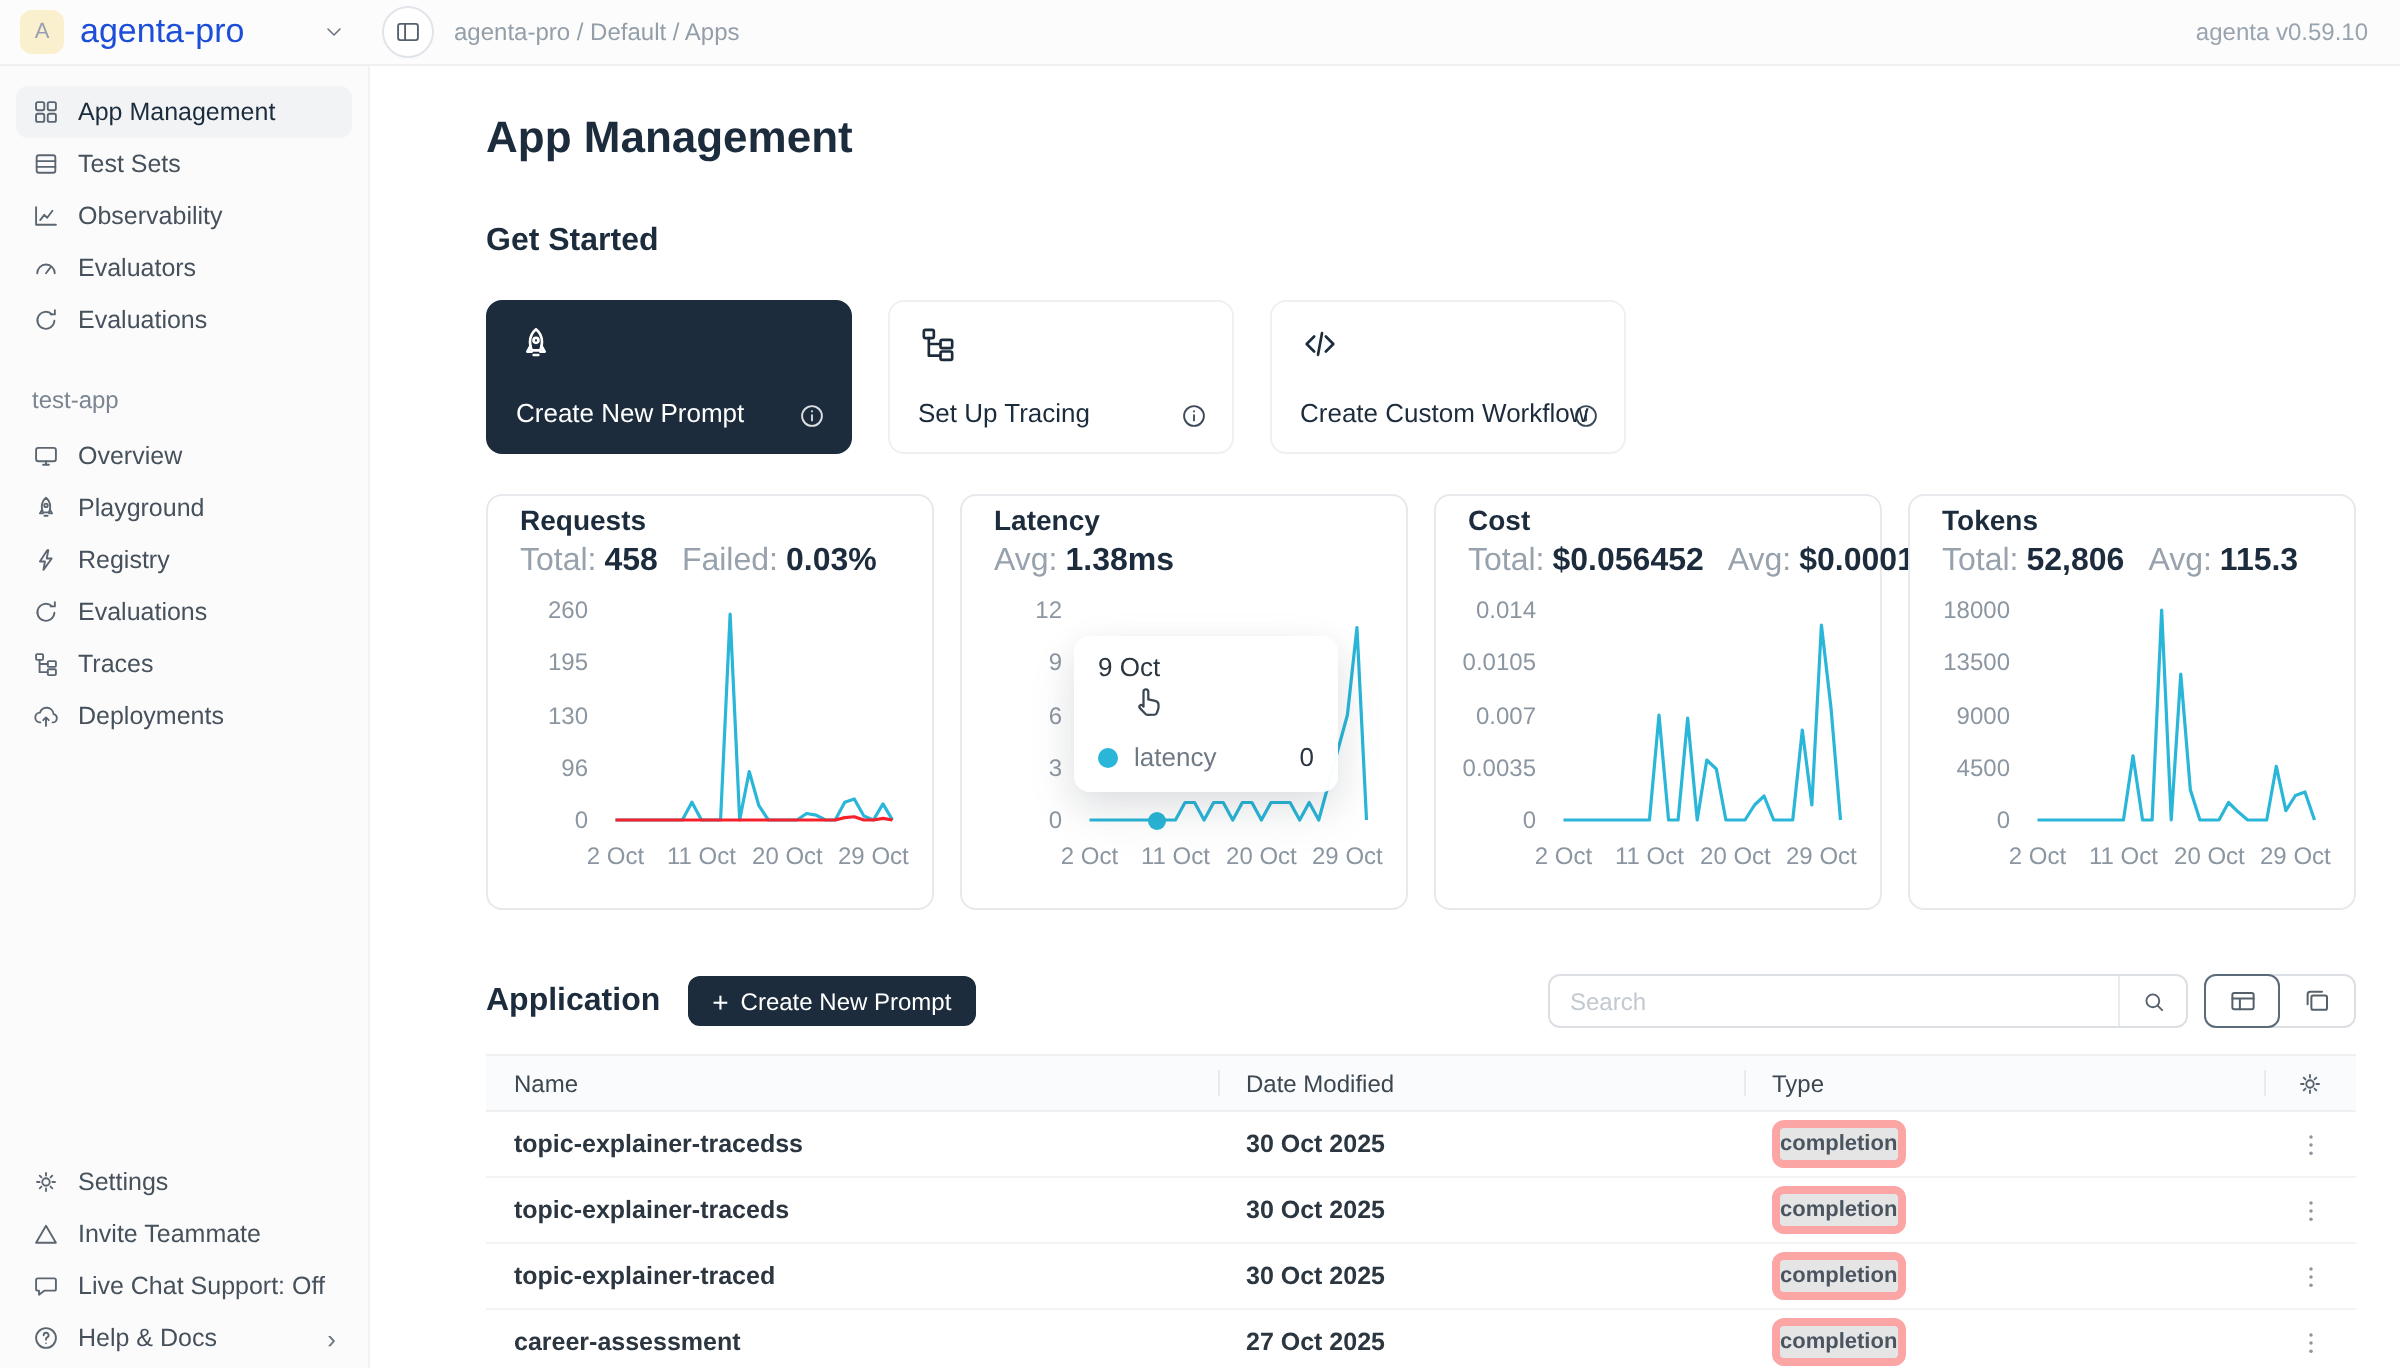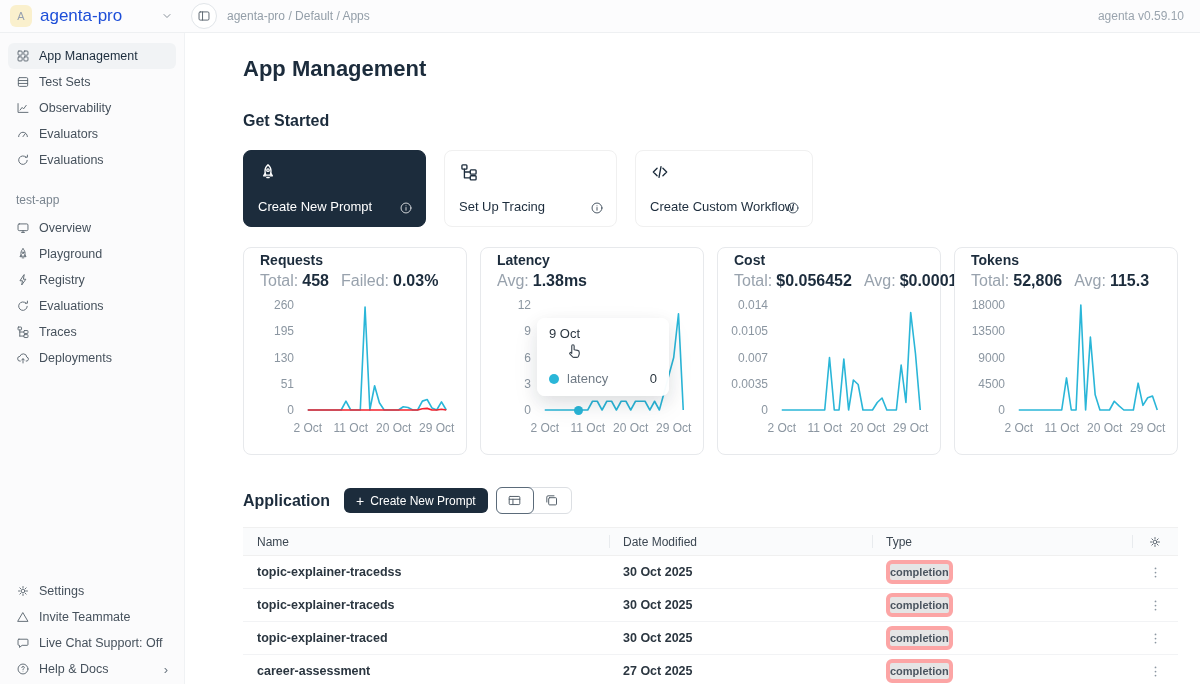--- a/index.html
+++ b/index.html
@@ -330,21 +330,21 @@
         <div class="chart-title">Requests</div>
         <div class="chart-stats">
             <span class="stat">Total:<b>458</b></span>
             <span class="stat">Failed:<b>0.03%</b></span>
           </div>
         <div class="chart-body">
           <div class="yaxis">
               <span style="top: -2px;">260</span>
               <span style="top: 24.25px;">195</span>
               <span style="top: 50.5px;">130</span>
-              <span style="top: 76.75px;">51</span>
+              <span style="top: 76.75px;">96</span>
               <span style="top: 103px;">0</span>
             </div>
           <div class="plot-wrap">
               <div class="plot">
                 <svg viewBox="0 0 156 112" preserveAspectRatio="none">
                   <polyline points="4.00,110.00 9.10,110.00 14.21,110.00 19.31,110.00 24.41,110.00 29.52,110.00 34.62,110.00 39.72,110.00 44.83,101.12 49.93,110.00 55.03,110.00 60.14,110.00 65.24,7.02 70.34,110.00 75.45,85.77 80.55,102.73 85.66,110.00 90.76,110.00 95.86,110.00 100.97,110.00 106.07,106.77 111.17,107.58 116.28,110.00 121.38,110.00 126.48,101.12 131.59,99.50 136.69,107.98 141.79,110.00 146.90,101.92 152.00,110.00" fill="none" stroke="#2AB6D8" stroke-width="1.6" stroke-linejoin="round" vector-effect="non-scaling-stroke"></polyline>
                   <polyline points="4.00,110.00 9.10,110.00 14.21,110.00 19.31,110.00 24.41,110.00 29.52,110.00 34.62,110.00 39.72,110.00 44.83,110.00 49.93,110.00 55.03,110.00 60.14,110.00 65.24,110.00 70.34,110.00 75.45,110.00 80.55,110.00 85.66,110.00 90.76,110.00 95.86,110.00 100.97,110.00 106.07,110.00 111.17,110.00 116.28,110.00 121.38,110.00 126.48,108.79 131.59,108.38 136.69,110.00 141.79,110.00 146.90,109.19 152.00,110.00" fill="none" stroke="#F5222D" stroke-width="1.6" stroke-linejoin="round" vector-effect="non-scaling-stroke"></polyline>
                 </svg>
               </div>
           <div class="xaxis">
@@ -455,20 +455,31 @@
         </div>
       </div>
     </div>
 
     <div class="app-header">
       <span class="app-title">Application</span>
       <button class="create-btn">
         <span class="plus">+</span>
         <span>Create New Prompt</span>
       </button>
+      <div class="search-box">
+        <input type="text" placeholder="Search" style="">
+        <span class="search-btn">
+            <span class="icon">
+              <svg width="14" height="14" viewBox="0 0 24 24" fill="none" stroke="currentColor" stroke-width="1.6" stroke-linecap="round" stroke-linejoin="round">
+                <circle cx="11" cy="11" r="5.5"></circle>
+                <path d="M15.3 15.3L19 19"></path>
+              </svg>
+            </span>
+          </span>
+      </div>
       <div class="view-toggle">
         <span class="vt-btn selected">
             <span class="icon">
               <svg width="15" height="15" viewBox="0 0 24 24" fill="none" stroke="currentColor" stroke-width="1.6" stroke-linecap="round" stroke-linejoin="round">
                 <rect x="3.5" y="5.5" width="17" height="13" rx="1.5"></rect>
                 <path d="M3.5 10h17M9.5 10v8.5"></path>
               </svg>
             </span>
           </span>
         <span class="vt-btn">

